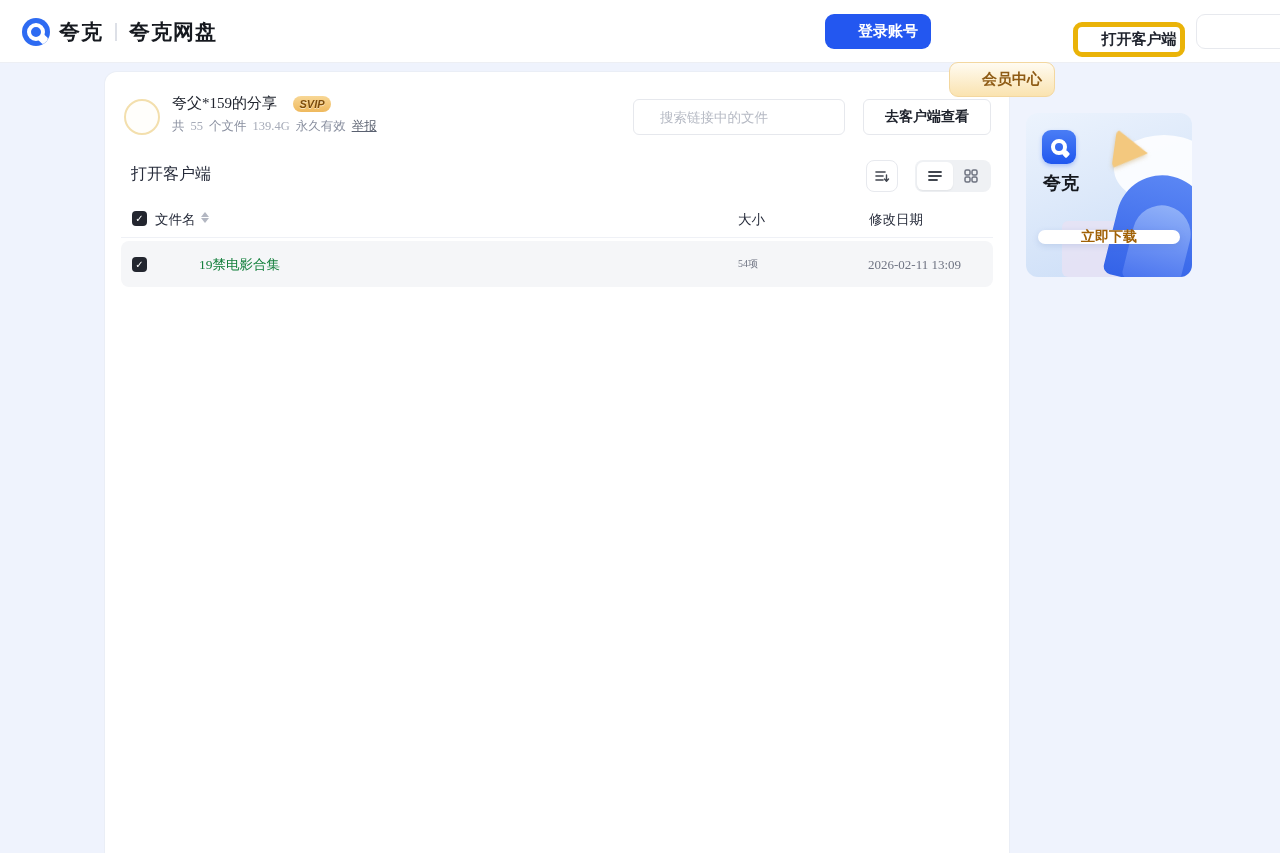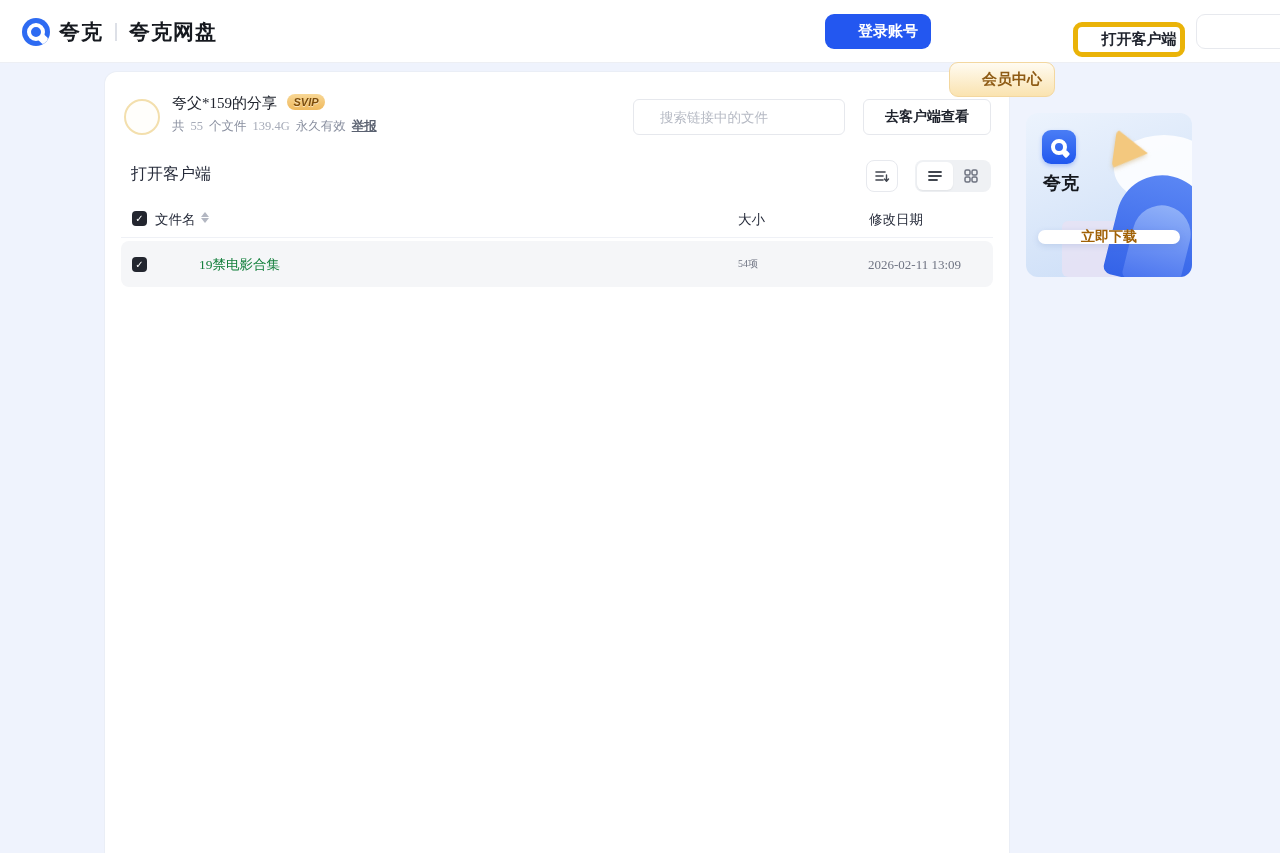--- a/index.html
+++ b/index.html
@@ -50,32 +50,32 @@
     position:absolute; left:105px; top:72px; width:904px; height:781px;
     background:#fff; border-radius:12px 12px 0 0;
     box-shadow:0 0 0 1px rgba(230,233,240,.55);
   }
 
   
   .avatar {
     position:absolute; left:19px; top:27px; width:36px; height:36px;
     border-radius:50%; border:2px solid #F3DFAD; background:#FFFEFB;
   }
-  .share-title-row { position:absolute; left:67px; top:22px; display:flex; align-items:flex-start; gap:10px; }
+  .share-title-row { position:absolute; left:67px; top:22px; display:flex; align-items:center; gap:16px; }
   .share-title { font-size:15px; color:#20242E; }
   .svip-badge {
     display:inline-flex; align-items:center; justify-content:center;
     min-width:38px; height:16px; padding:0 2px; border-radius:9px;
     background:linear-gradient(180deg,#F8D795 0%,#EFB95D 100%);
     color:#7D4D0B; font-size:11px; font-weight:bold; font-style:italic;
     text-shadow:0 1px 0 rgba(255,255,255,.55);
   }
   .share-stats { position:absolute; left:67px; top:46px; font-size:12.5px; color:#8A90A0; display:flex; gap:6px; align-items:center; }
   .share-stats .dim { color:#A6ABB8; }
-  .report-link { color:#5A6170; text-decoration:underline; cursor:pointer; font-weight:bold; }
+  .report-link { color:#5A6170; text-decoration:underline; cursor:pointer; font-weight:normal; }
 
   .search-box {
     position:absolute; left:528px; top:27px; width:212px; height:36px;
     border:1px solid #E6E8ED; border-radius:6px; background:#fff;
     display:flex; align-items:center; padding:0 18px; gap:8px;
   }
   .search-box input {
     border:none; outline:none; flex:1; font-size:13.5px; color:#20242E;
     font-family:inherit; background:transparent;
   }

